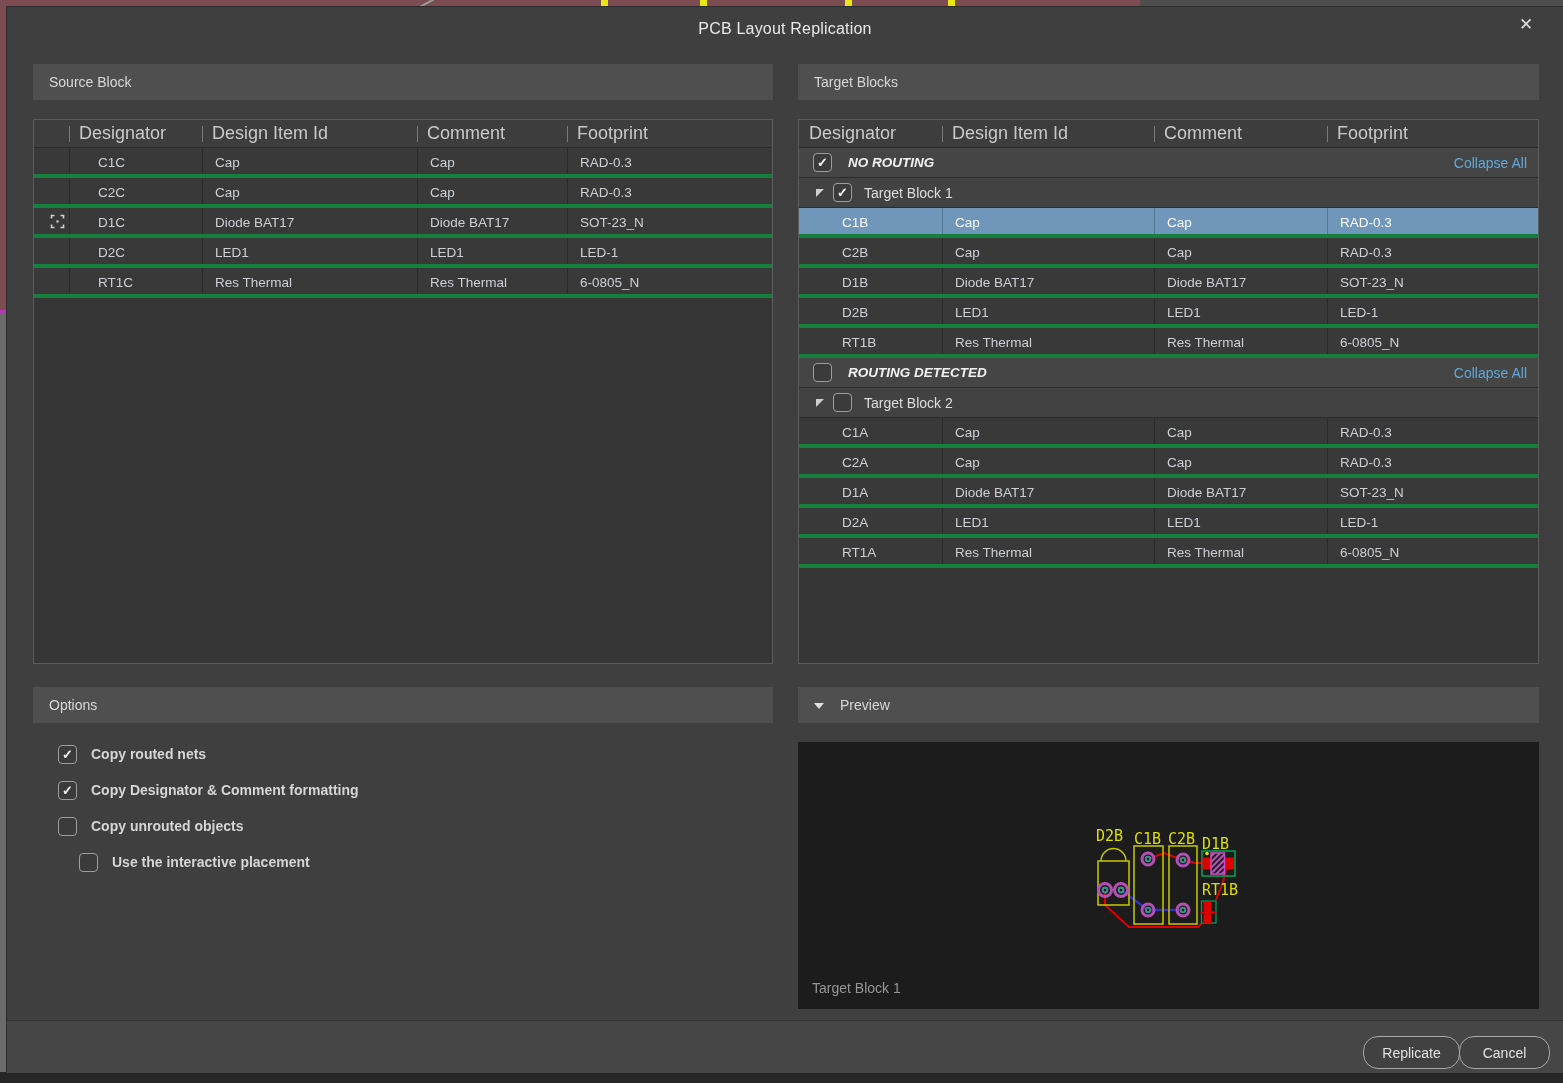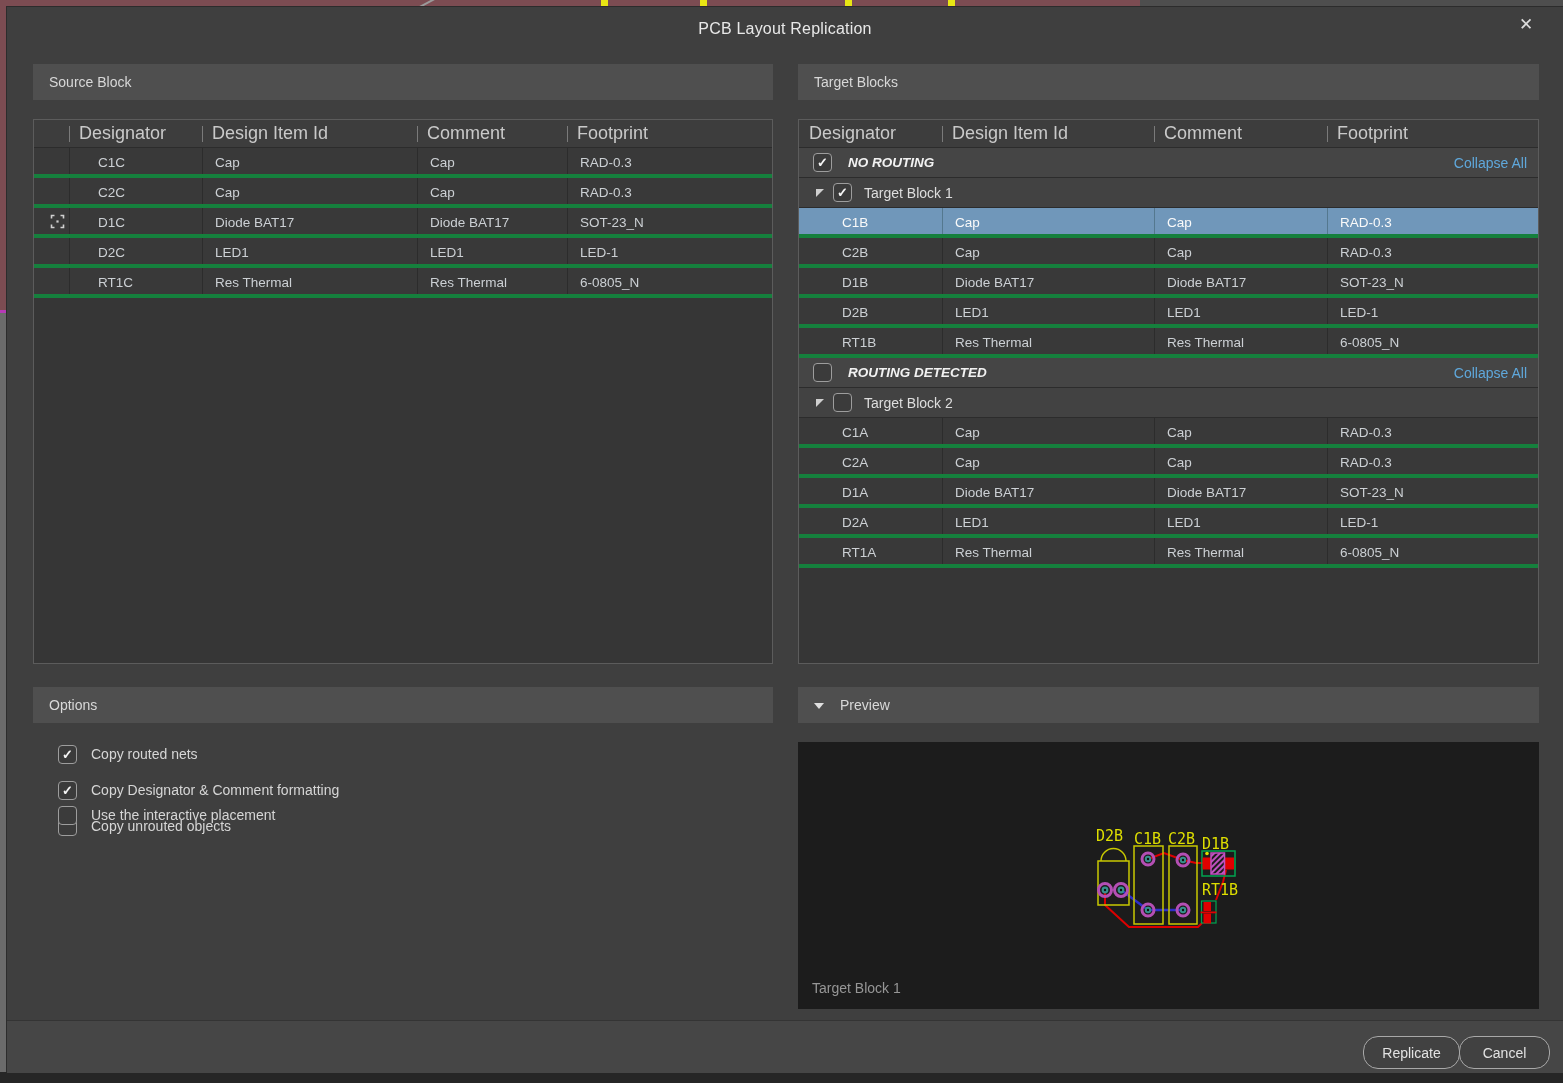--- a/index.html
+++ b/index.html
@@ -73,21 +73,21 @@
 
   
   .cb { width:19px; height:19px; border:1px solid #9d9d9d; border-radius:4px; background:#3b3b3b;
         display:inline-flex; align-items:center; justify-content:center; flex:none; }
   .cb .ck { color:#f5f5f5; font-size:13px; font-weight:bold; line-height:1; display:none; }
   .cb.checked .ck { display:block; }
   .brow .cb { margin-left:9px; }
 
   
   .opt-row { position:absolute; left:51px; display:flex; align-items:center; height:22px; cursor:default; }
-  .opt-row .opt-label { color:#d6d6d6; font-size:14px; margin-left:14px; }
+  .opt-row .opt-label { color:#d6d6d6; font-size:14px; margin-left:14px;font-weight:bold; }
 
   
   .preview-canvas { position:absolute; left:791px; top:735px; width:741px; height:267px; background:#1c1c1c; }
   .preview-caption { position:absolute; left:14px; bottom:13px; color:#969696; font-size:14px; }
   .pcb-svg text { font-family:"DejaVu Sans Mono", monospace; font-size:15px; fill:#dede00; }
 
   
   .footer { position:absolute; left:0; top:1013px; width:1557px; height:53px;
             background:#464646; border-top:1px solid #343434; }
   .btn { position:absolute; top:15px; height:33px; background:#414141; border:1px solid #a8a8a8;
@@ -378,18 +378,18 @@
       <div class="opt-row" style="top: 772px;">
         <span class="cb checked">
           <span class="ck">✓</span>
         </span>
         <span class="opt-label">Copy Designator &amp; Comment formatting</span>
       </div>
       <div class="opt-row" style="top: 808px;">
         <span class="cb"></span>
         <span class="opt-label">Copy unrouted objects</span>
       </div>
-      <div class="opt-row" style="top: 797px;">
+      <div class="opt-row" style="top: 844px; margin-left: 21px;">
         <span class="cb"></span>
         <span class="opt-label">Use the interactive placement</span>
       </div>
     </div>
   </div>
 
 </body></html>

